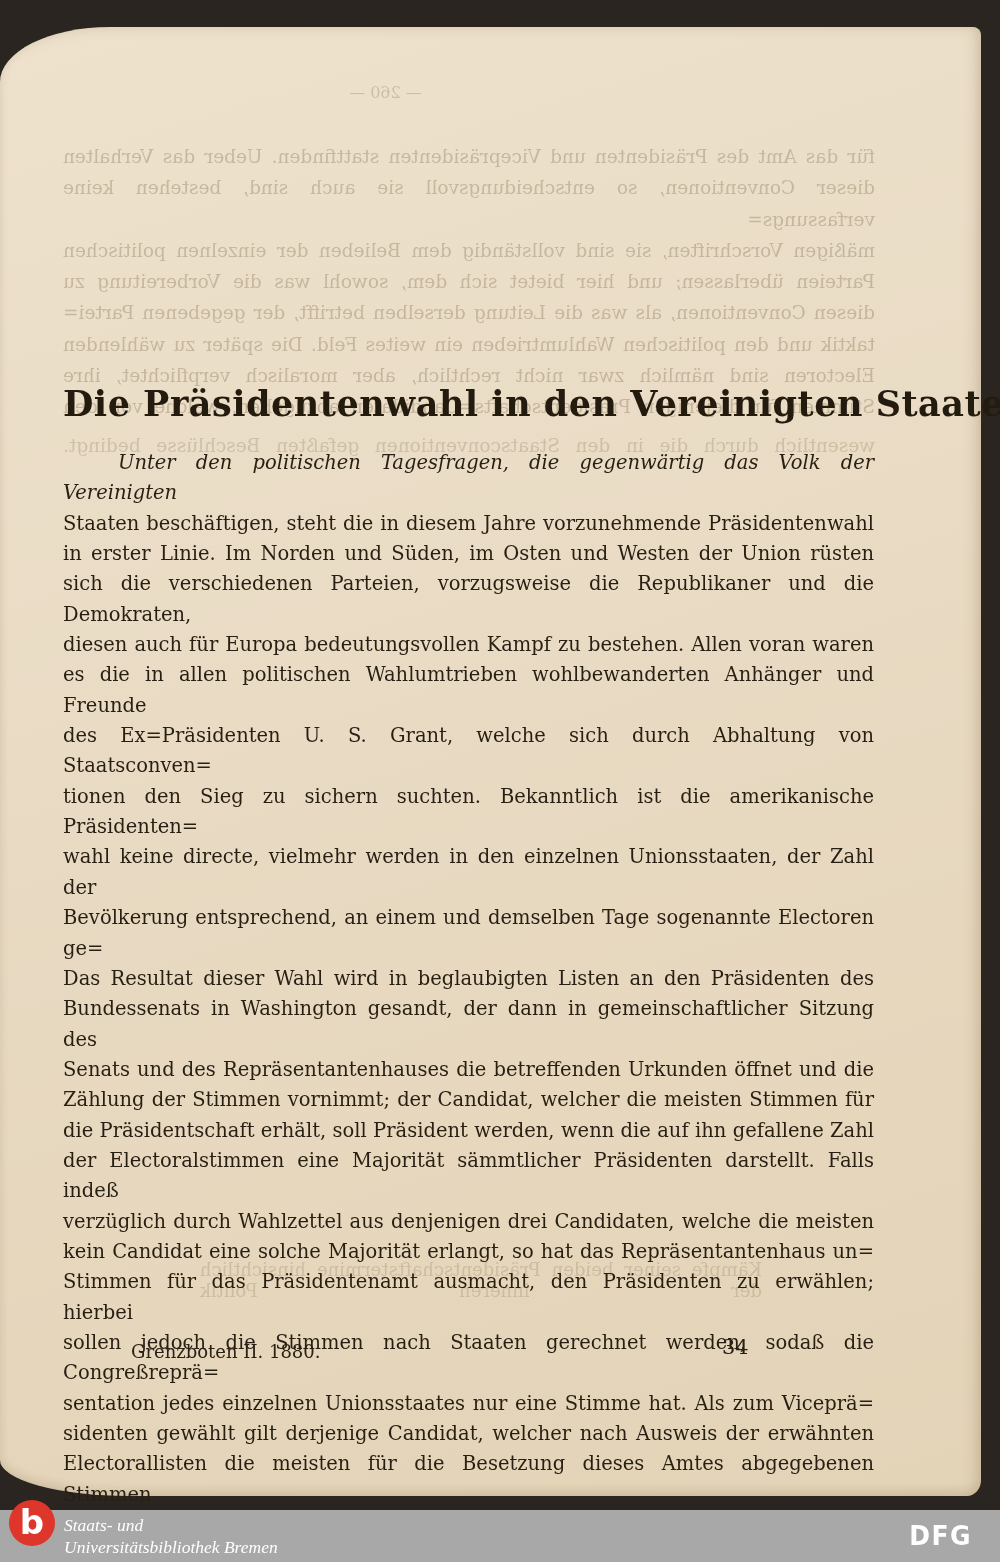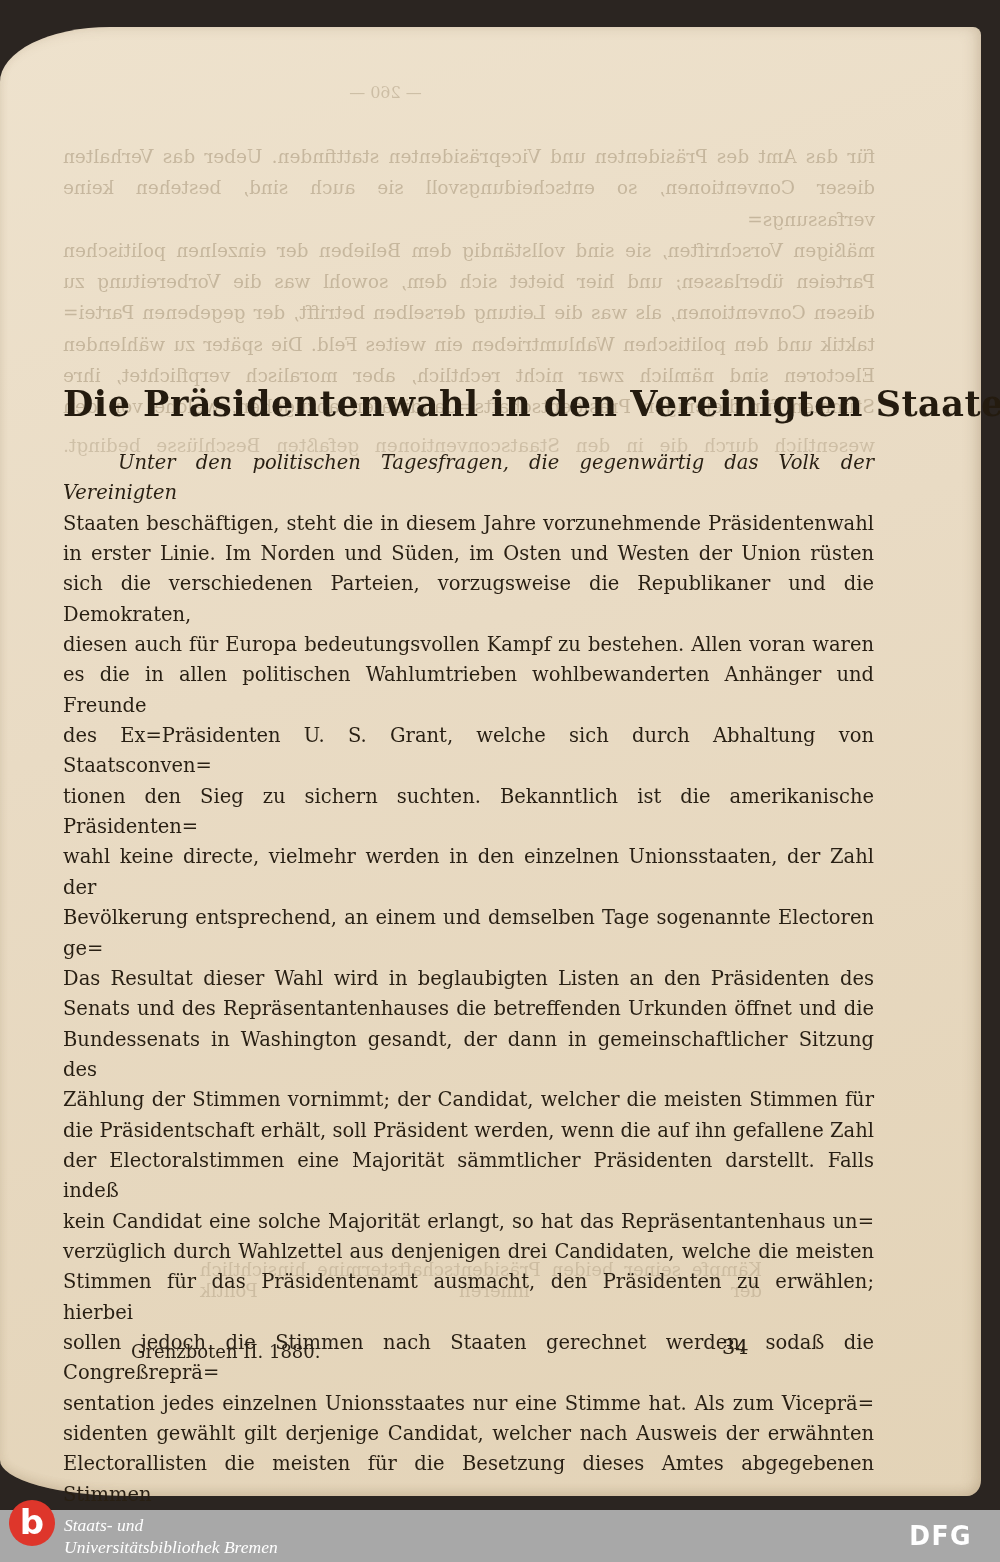--- a/index.html
+++ b/index.html
@@ -109,27 +109,27 @@
           <div class="tline">Staaten beschäftigen, steht die in diesem Jahre vorzunehmende Präsidentenwahl</div>
           <div class="tline">in erster Linie.  Im Norden und Süden, im Osten und Westen der Union rüsten</div>
           <div class="tline">sich die verschiedenen Parteien, vorzugsweise die Republikaner und die Demokraten,</div>
           <div class="tline">diesen auch für Europa bedeutungsvollen Kampf zu bestehen.  Allen voran waren</div>
           <div class="tline">es die in allen politischen Wahlumtrieben wohlbewanderten Anhänger und Freunde</div>
           <div class="tline">des Ex=Präsidenten U. S. Grant, welche sich durch Abhaltung von Staatsconven=</div>
           <div class="tline">tionen den Sieg zu sichern suchten.  Bekanntlich ist die amerikanische Präsidenten=</div>
           <div class="tline">wahl keine directe, vielmehr werden in den einzelnen Unionsstaaten, der Zahl der</div>
           <div class="tline">Bevölkerung entsprechend, an einem und demselben Tage sogenannte Electoren ge=</div>
           <div class="tline">Das Resultat dieser Wahl wird in beglaubigten Listen an den Präsidenten des</div>
+          <div class="tline">Bundessenats in Washington gesandt, der dann in gemeinschaftlicher Sitzung des</div>
           <div class="tline">Senats und des Repräsentantenhauses die betreffenden Urkunden öffnet und die</div>
-          <div class="tline">Bundessenats in Washington gesandt, der dann in gemeinschaftlicher Sitzung des</div>
           <div class="tline">Zählung der Stimmen vornimmt; der Candidat, welcher die meisten Stimmen für</div>
           <div class="tline">die Präsidentschaft erhält, soll Präsident werden, wenn die auf ihn gefallene Zahl</div>
           <div class="tline">der Electoralstimmen eine Majorität sämmtlicher Präsidenten darstellt.  Falls indeß</div>
+          <div class="tline">verzüglich durch Wahlzettel aus denjenigen drei Candidaten, welche die meisten</div>
           <div class="tline">kein Candidat eine solche Majorität erlangt, so hat das Repräsentantenhaus un=</div>
-          <div class="tline">verzüglich durch Wahlzettel aus denjenigen drei Candidaten, welche die meisten</div>
           <div class="tline">Stimmen für das Präsidentenamt ausmacht, den Präsidenten zu erwählen; hierbei</div>
           <div class="tline">sollen jedoch die Stimmen nach Staaten gerechnet werden, sodaß die Congreßreprä=</div>
           <div class="tline">sentation jedes einzelnen Unionsstaates nur eine Stimme hat.  Als zum Viceprä=</div>
           <div class="tline">sidenten gewählt gilt derjenige Candidat, welcher nach Ausweis der erwähnten</div>
           <div class="tline">Electorallisten die meisten für die Besetzung dieses Amtes abgegebenen Stimmen</div>
           <div class="tline">erhielt, wenn diese Stimmenzahl eine Majorität aller Electoren ausmacht; erlangt</div>
         </div>
 
     </div>
 

